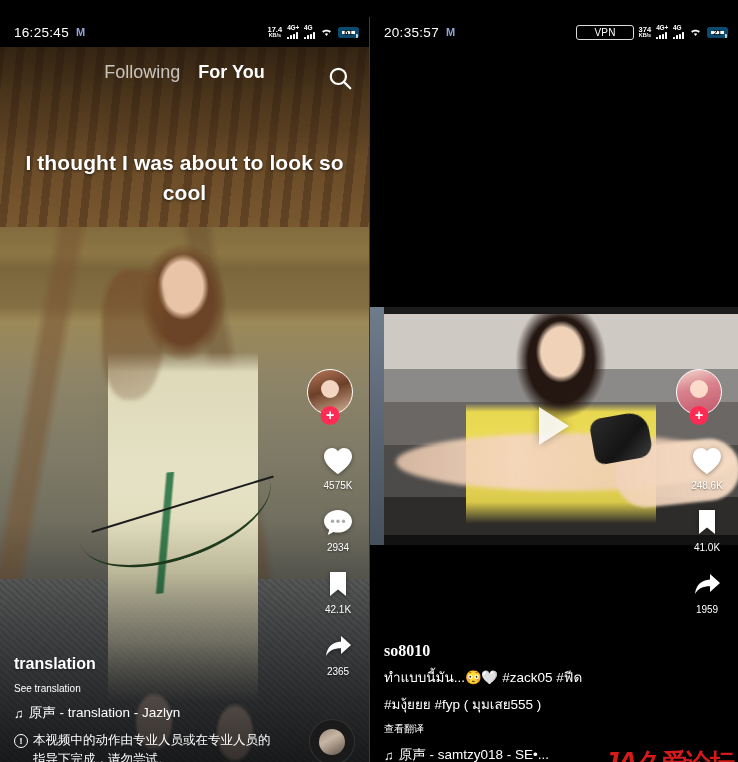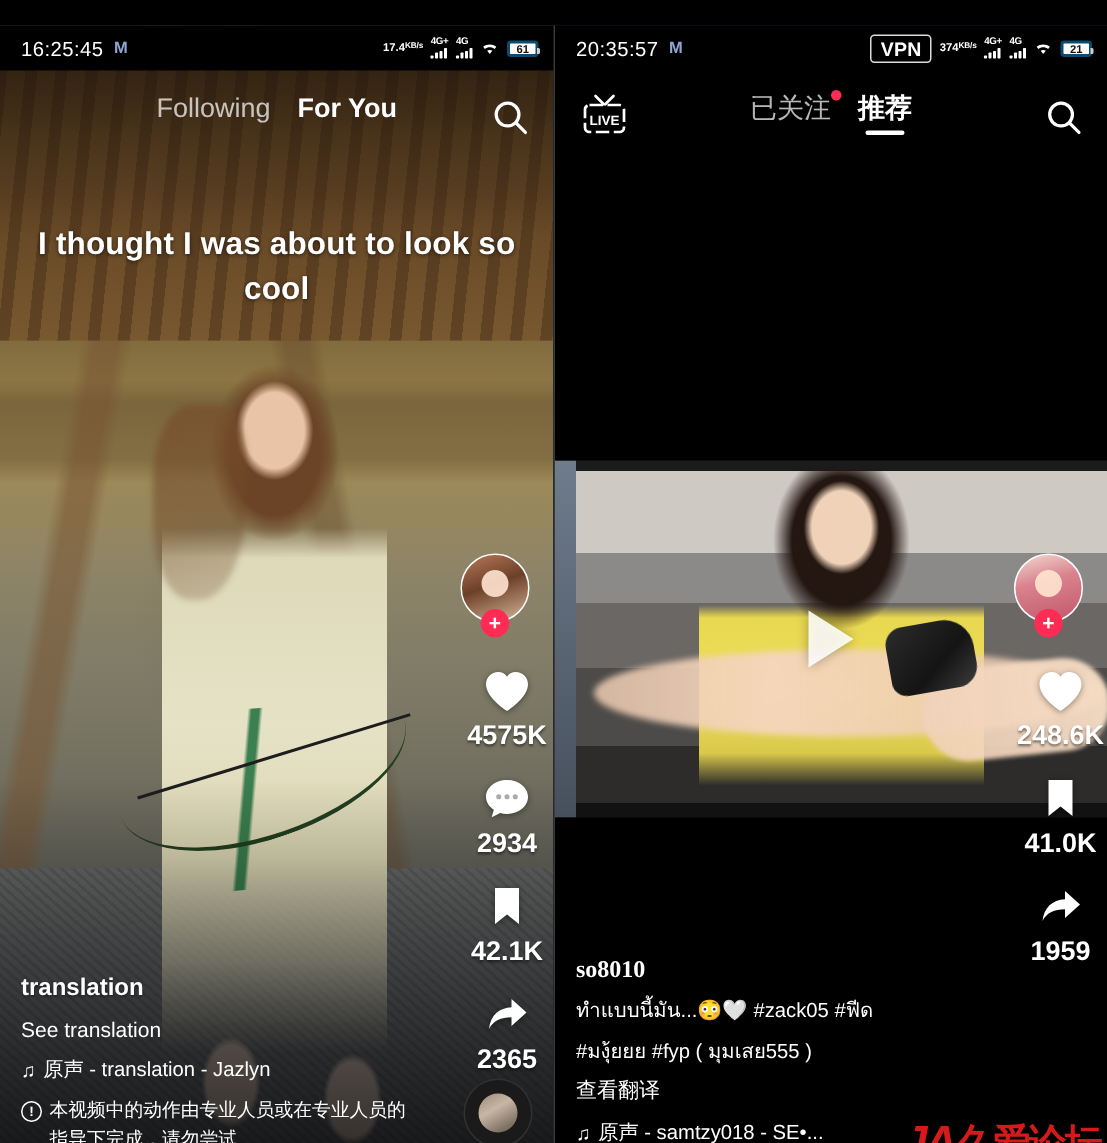--- a/index.html
+++ b/index.html
@@ -19,36 +19,36 @@
     position:absolute; top:0; left:0; right:0; height:30px;
     display:flex; align-items:center; justify-content:space-between;
     padding:0 10px 0 14px; z-index:40; color:#fff;
     background:#000;
   }
   .sb-left { display:flex; align-items:center; gap:7px; }
   .sb-clock { font-size:13.5px; letter-spacing:.3px; font-weight:400; color:#fff; }
   .sb-m { font-size:11px; color:#8fa6d6; font-weight:700; letter-spacing:.5px; }
   .sb-right { display:flex; align-items:center; gap:5px; }
   .vpn-badge {
-    font-size:13px; font-weight:700; letter-spacing:.2px;
-    border:1px solid #dcdcdc; border-radius:3px; padding:1px 6px; color:#fff;
-  }
-  .kbs { display:flex; flex-direction:row; align-items:center; line-height:1; }
+    font-size:10px; font-weight:400; letter-spacing:.2px;
+    border:1px solid #dcdcdc; border-radius:3px; padding:1px 17px; color:#fff;
+  }
+  .kbs { display:flex; flex-direction:column; align-items:center; line-height:1; }
   .kbs .n { font-size:7.5px; font-weight:700; }
   .kbs .u { font-size:5.5px; font-weight:700; letter-spacing:-.1px; }
   .sig { display:flex; flex-direction:column; align-items:flex-start; line-height:1; gap:1px; }
   .sig .lbl { font-size:6.5px; font-weight:700; letter-spacing:-.2px; }
   .bars { display:flex; align-items:flex-end; gap:1px; height:7px; }
   .bars i { display:block; width:2px; background:#fff; border-radius:.5px; }
   .bars i:nth-child(1){height:2.5px}.bars i:nth-child(2){height:4px}
   .bars i:nth-child(3){height:5.5px}.bars i:nth-child(4){height:7px}
   .wifi { position:relative; width:13px; height:10px; }
   .wifi svg { width:13px; height:10px; display:block; }
   .batt {
-    position:relative; width:21px; height:11px; border:2px solid #0c4a6e;
+    position:relative; width:21px; height:11px; border:4px solid #0c4a6e;
     border-radius:2.5px; display:flex; align-items:center; justify-content:center;
     background:#fff;
   }
   .batt:after{ content:""; position:absolute; right:-3px; top:3px; width:2px; height:4px;
     background:#cfcfcf; border-radius:0 1px 1px 0; }
   .batt span { font-size:7.5px; font-weight:700; color:#111; }
 
   
   .video { position:absolute; inset:0; z-index:0; }
 
@@ -192,21 +192,21 @@
     text-align:center; color:#fff; font-size:21px; font-weight:600;
     line-height:30px; padding:0 24px; letter-spacing:.1px;
     text-shadow:0 1px 3px rgba(0,0,0,.6);
   }
 
   
   .rail { position:absolute; right:0; width:62px; z-index:25; color:#fff; }
   .rail.left-rail { top:352px; }
   .rail.right-rail { top:352px; }
   .rail-item { display:flex; flex-direction:column; align-items:center; margin-bottom:14px; cursor:pointer; }
-  .rail-count { font-size:18px; font-weight:700; margin-top:3px; text-shadow:0 1px 2px rgba(0,0,0,.55); }
+  .rail-count { font-size:10px; font-weight:400; margin-top:3px; text-shadow:0 1px 2px rgba(0,0,0,.55); }
   .avatar-wrap { position:relative; width:46px; height:56px; margin-bottom:18px; }
   .avatar {
     width:46px; height:46px; border-radius:50%; border:1.6px solid #fff; overflow:hidden;
     background:linear-gradient(160deg,#b9795a,#6c4028 45%,#d7b79a);
     position:relative;
   }
   .avatar.a2 { background:linear-gradient(165deg,#f3d9cf,#d9838e 40%,#c2566a); }
   .avatar:before{
     content:""; position:absolute; left:50%; top:22%; transform:translateX(-50%);
     width:18px; height:18px; border-radius:50%;
@@ -224,21 +224,21 @@
     background:radial-gradient(circle at 50% 50%, #3c3c3c 0 38%, #1a1a1a 39% 100%);
     z-index:25; overflow:hidden; border:1px solid rgba(255,255,255,.1);
   }
   .disc .art { position:absolute; inset:9px; border-radius:50%;
     background:linear-gradient(150deg,#9a8a7a,#c8b6a4 40%,#5d5348); }
 
   
   .info { position:absolute; left:14px; bottom:10px; width:268px; z-index:25; color:#fff; }
   .uname { font-size:16px; font-weight:700; margin-bottom:10px; text-shadow:0 1px 2px rgba(0,0,0,.55); }
   .desc { font-size:13.5px; line-height:20px; margin-bottom:7px; }
-  .translate { font-size:14px; color:#fff; margin-bottom:10px; cursor:pointer; }
+  .translate { font-size:10px; color:#fff; margin-bottom:10px; cursor:pointer; }
   .music { font-size:13.5px; display:flex; align-items:center; gap:5px; margin-bottom:9px; }
   .music .note { font-size:13px; }
   .warn { display:flex; gap:5px; font-size:12.5px; line-height:19px; align-items:flex-start; }
   .warn .wi {
     flex:0 0 auto; width:14px; height:14px; border:1.2px solid #fff; border-radius:50%;
     font-size:9px; line-height:12px; text-align:center; font-weight:700; margin-top:3px;
   }
   .panel.right .info { bottom:6px; width:250px; }
   .panel.right .uname { font-size:16px; margin-bottom:8px;font-family:Liberation Serif, serif; }
 
@@ -431,45 +431,20 @@
           <svg viewBox="0 0 24 18">
               <path d="M12 16.5l3.2-4.1c-1.8-1.4-4.6-1.4-6.4 0L12 16.5zM12 8.2c2.2 0 4.3.7 6 2l2.1-2.7C17.8 5.7 15 4.7 12 4.7S6.2 5.7 3.9 7.5L6 10.2c1.7-1.3 3.8-2 6-2z" fill="#fff"></path>
             </svg>
         </span>
         <span class="batt">
           <span>21</span>
         </span>
       </div>
     </div>
 
-    <div class="topnav">
-      <div class="live-icon">
-        <svg viewBox="0 0 34 32">
-          <path d="M11 3l5.5 5.5M23 3l-5.5 5.5" stroke="#fff" stroke-width="1.8" stroke-linecap="round" fill="none"></path>
-          <rect x="4" y="9" width="26" height="18" rx="3" ry="3" stroke="#fff" stroke-width="1.8" fill="none" stroke-dasharray="9 3"></rect>
-          <text x="17" y="22" font-size="9" font-weight="700" fill="#fff" text-anchor="middle" font-family="Liberation Sans, sans-serif">LIVE</text>
-        </svg>
-      </div>
-      <div class="nav-center">
-        <div class="tab inactive">
-          <span>已关注</span>
-          <span class="reddot"></span>
-        </div>
-        <div class="tab active">
-          <span>推荐</span>
-          <span class="underline"></span>
-        </div>
-      </div>
-      <div class="search-icon">
-        <svg viewBox="0 0 24 24" fill="none" stroke="#fff" stroke-width="2" stroke-linecap="round">
-          <circle cx="10.5" cy="10.5" r="7"></circle>
-            <line x1="15.8" y1="15.8" x2="21.5" y2="21.5"></line>
-        </svg>
-      </div>
-    </div>
 
     <div class="rail right-rail">
       <div class="avatar-wrap">
         <div class="avatar a2"></div>
         <div class="plus">+</div>
       </div>
       <div class="rail-item">
         <span class="ico">
           <svg viewBox="0 0 36 34">
               <path d="M18 31S4 22.4 4 13.2C4 8.3 7.8 5 12.1 5c2.6 0 4.8 1.3 5.9 3.2C19.1 6.3 21.3 5 23.9 5 28.2 5 32 8.3 32 13.2 32 22.4 18 31 18 31z" fill="#fff"></path>

